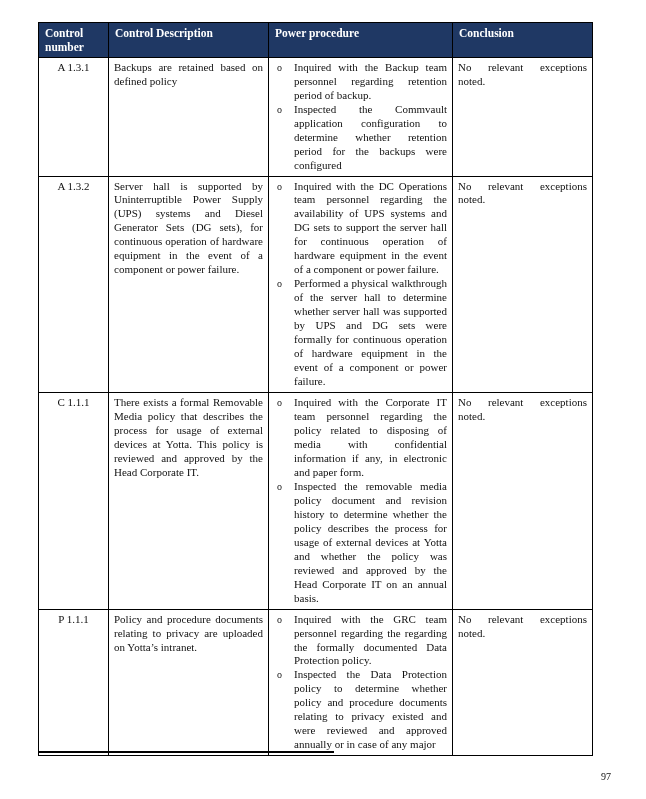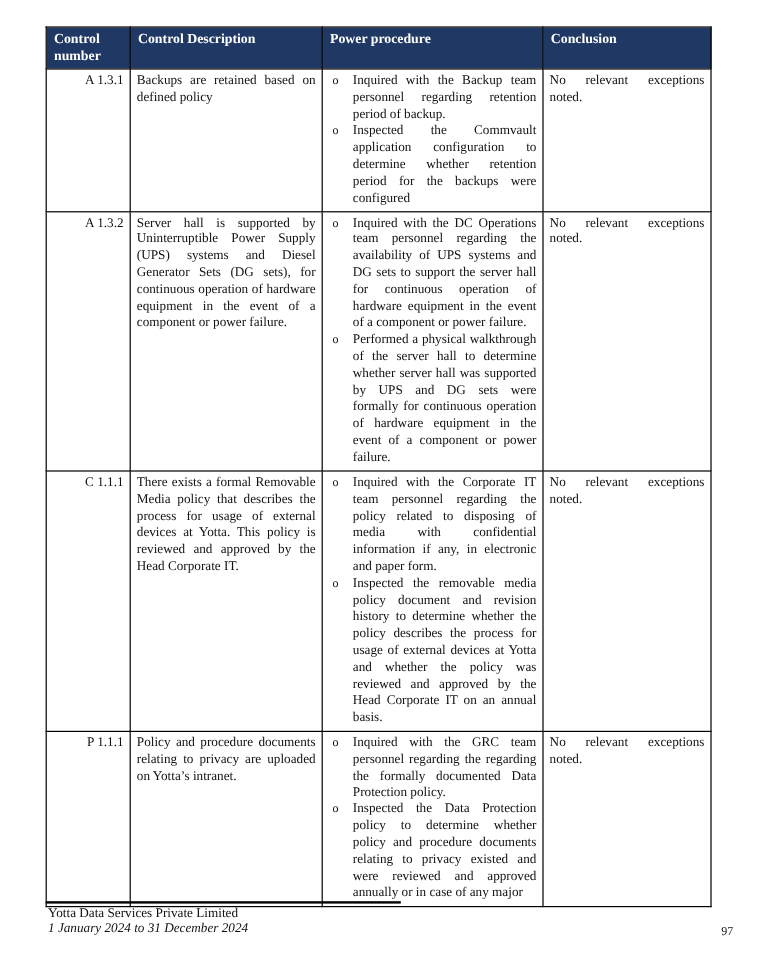--- a/index.html
+++ b/index.html
@@ -22,21 +22,21 @@
     background:#1f3864;color:#ffffff;font-weight:bold;
     text-align:left;vertical-align:top;
     padding:3px 5px 2px 6px;font-size:11.5px;line-height:1.25;
     border:1px solid #000000;
   }
   td{
     border:1px solid #000000;vertical-align:top;
     padding:3px 5px 3px 5px;font-size:11px;line-height:1.27;
     text-align:justify;
   }
-  td.ctl{text-align:right;white-space:nowrap;margin-top:24px;}
+  td.ctl{text-align:center;white-space:nowrap;margin-top:24px;}
   tr.r-head{height:28px;border-radius:14px;}
   tr.r0{height:46px;}
   tr.r1{height:109px;}
   tr.r2{height:197px;}
   tr.r3{height:198px;}
   tr.r4{height:132px;}
 
   .bullet{display:flex;align-items:flex-start;}
   .marker{flex:0 0 17px;padding-left:3px;font-size:10px;line-height:1.4;}
   .btext{flex:1 1 auto;text-align:justify;font-family:Liberation Serif, serif;}
@@ -128,17 +128,15 @@
           <span class="marker">o</span>
           <span class="btext">Inspected the Data Protection policy to determine whether policy and procedure documents relating to privacy existed and were reviewed and approved annually or in case of any major</span>
         </div>
       </td>
       <td>No relevant exceptions noted.</td>
     </tr>
   </tbody>
     </table>
 
   <div class="footer-rule"></div>
-  <div class="footer-company">Yotta Data Services Private Limited</div>
-  <div class="footer-period">1 January 2024 to 31 December 2024</div>
   <div class="page-num">97</div>
 
 </div>
 
 </body></html>

